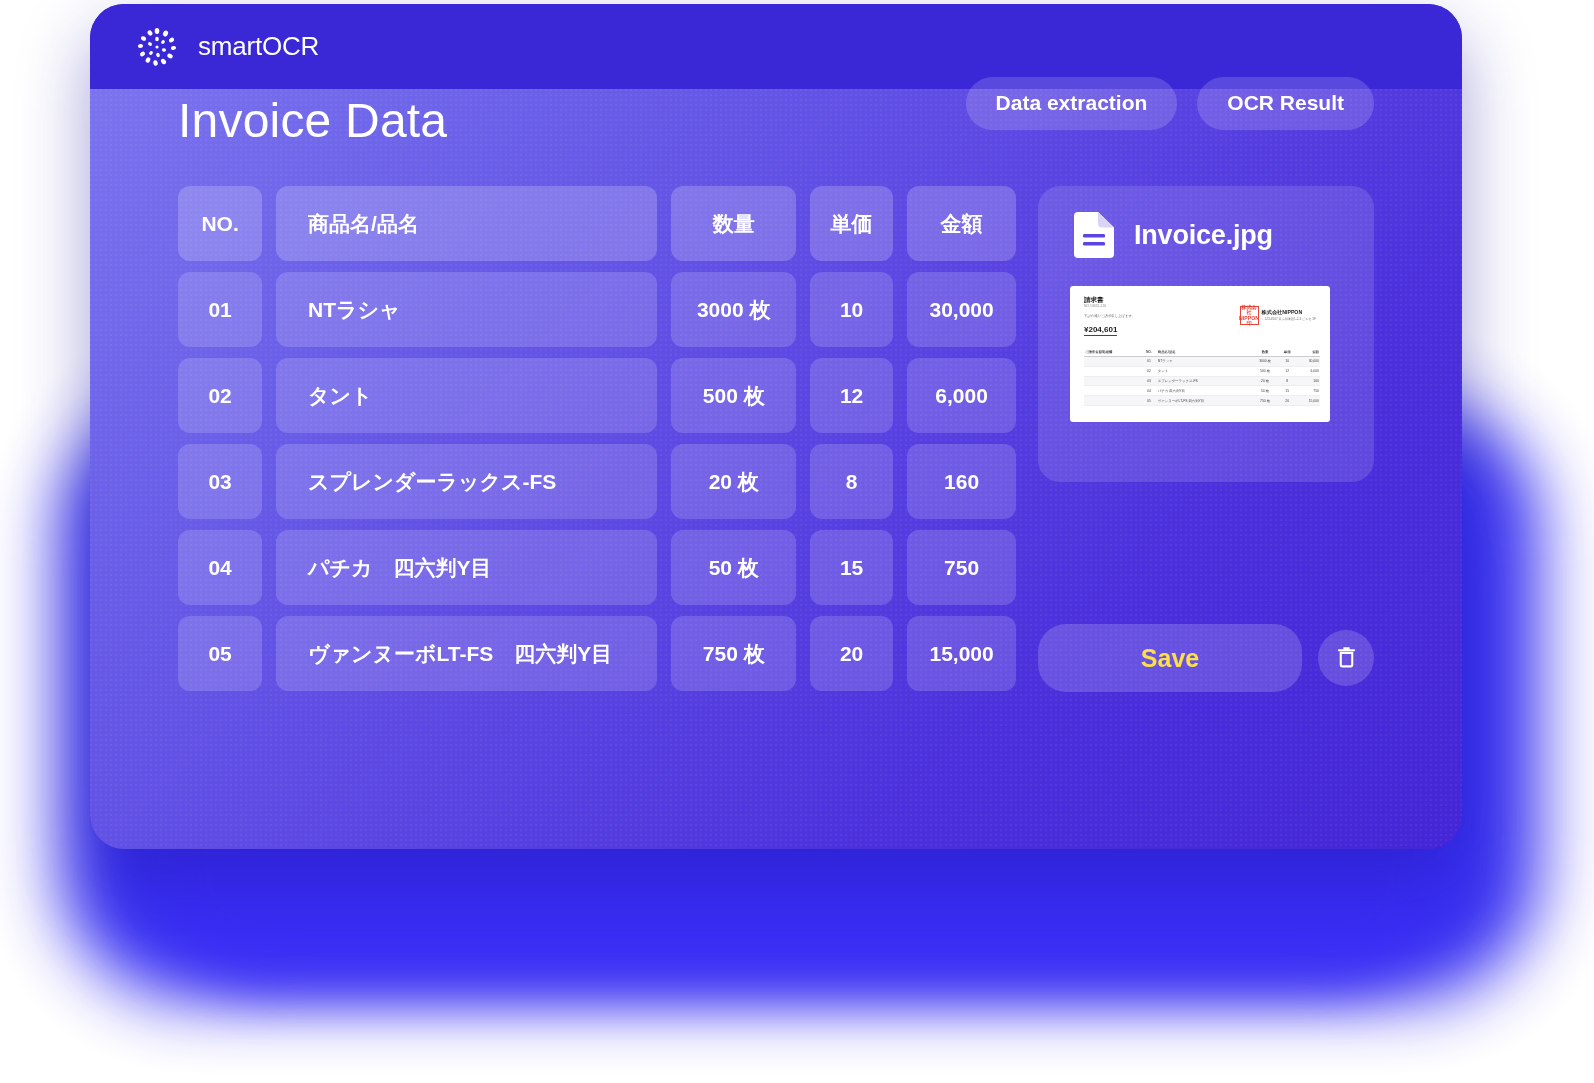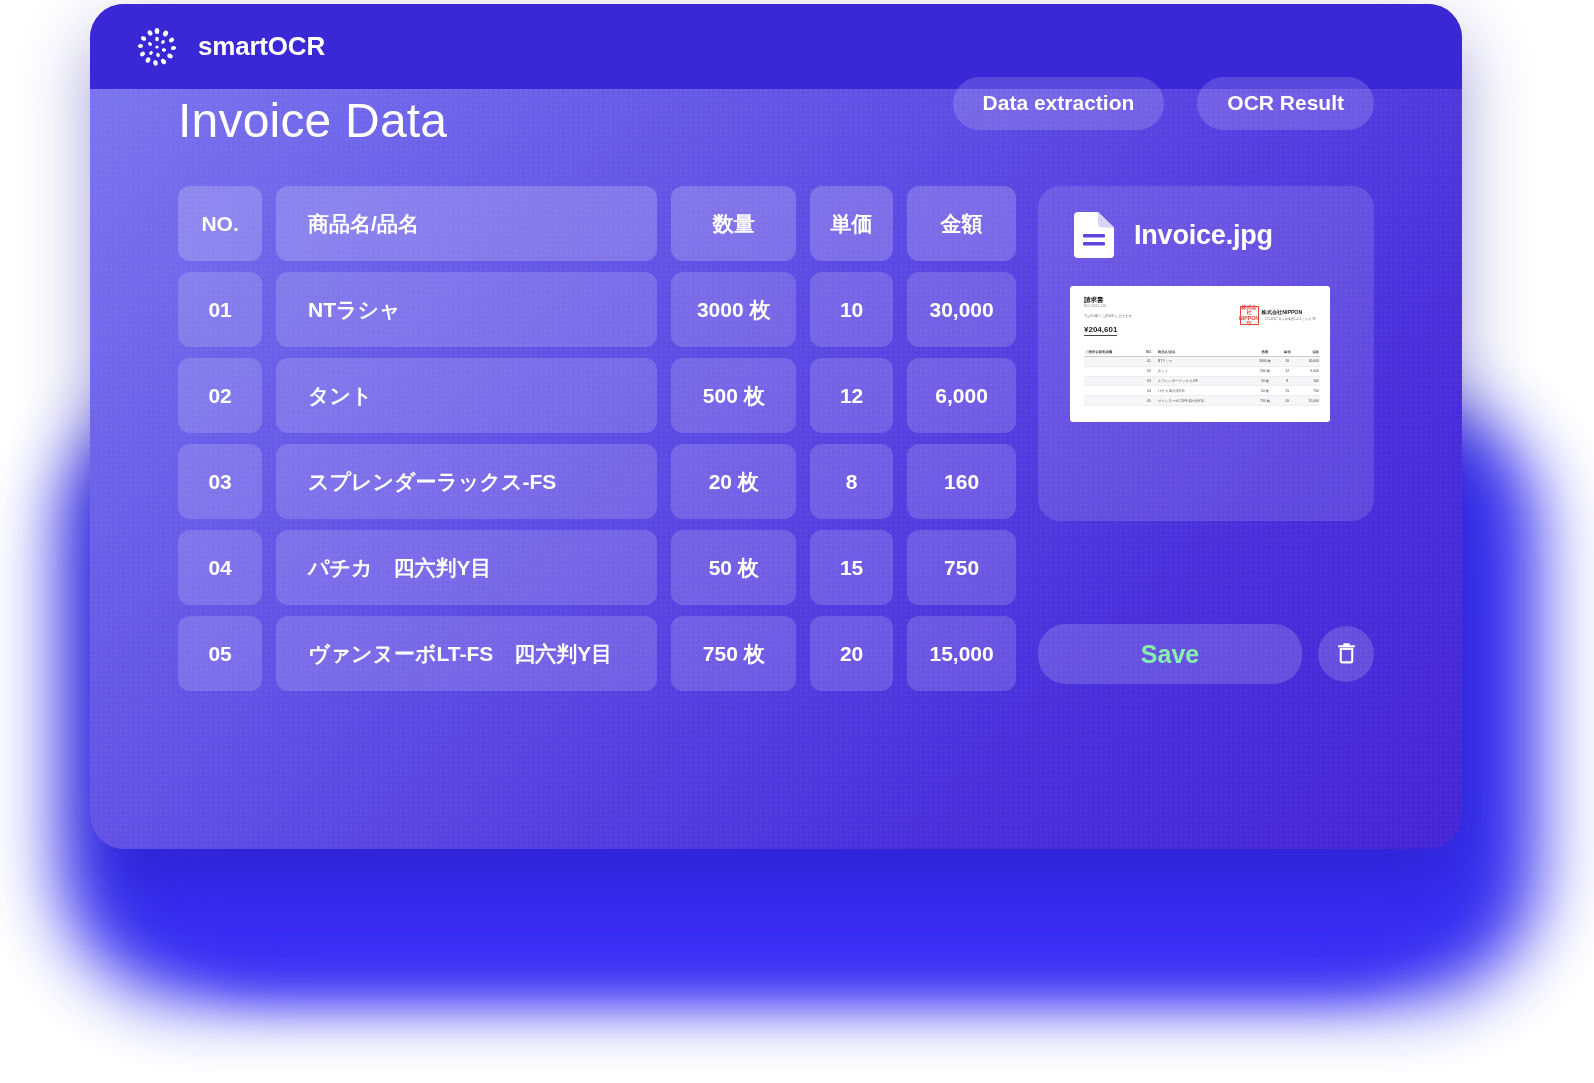--- a/index.html
+++ b/index.html
@@ -65,21 +65,21 @@
     box-sizing: border-box;
   }
   #brand-logo {
     width: 46px; height: 46px;
     position: relative;
     flex: 0 0 auto;
   }
   #brand-name {
     color: #ffffff;
     font-size: 26px;
-    font-weight: bold;
+    font-weight: normal;
     letter-spacing: -0.2px;
     margin-left: 18px;
   }
 
   
   #body-panel {
     position: absolute;
     left: 0;
     top: 85px;
     width: 100%;
@@ -113,21 +113,21 @@
   #page-title {
     color: #ffffff;
     font-size: 48px;
     font-weight: 300;
     letter-spacing: 0.2px;
     line-height: 1;
     margin-top: 36px;
   }
   #tab-group {
     display: flex;
-    gap: 33px;
+    gap: 20px;
     align-items: center;
   }
   .tab-pill {
     height: 53px;
     border-radius: 27px;
     background: rgba(255,255,255,0.16);
     color: #ffffff;
     font-size: 21px;
     font-weight: bold;
     display: flex;
@@ -173,21 +173,21 @@
   .c-price { width: 84px;  justify-content: center; }
   .c-amt   { width: 110px; justify-content: center; }
   .c-name.head { padding-left: 32px; }
 
   
   #file-panel {
     position: absolute;
     left: 948px;
     top: 182px;
     width: 336px;
-    height: 335px;
+    height: 296px;
     background: rgba(255,255,255,0.13);
     border-radius: 22px;
     z-index: 3;
   }
   #file-head {
     display: flex;
     align-items: center;
     padding: 26px 0 0 36px;
   }
   #file-icon { width: 40px; height: 46px; flex: 0 0 auto; }
@@ -304,24 +304,24 @@
     left: 948px;
     top: 620px;
     width: 336px;
     display: flex;
     align-items: center;
     gap: 16px;
     z-index: 3;
   }
   #save-button {
     flex: 1 1 auto;
-    height: 60px;
+    height: 68px;
     border-radius: 28px;
     background: rgba(255,255,255,0.17);
-    color: #86efac;
+    color: #fde047;
     font-size: 25px;
     font-weight: bold;
     display: flex;
     align-items: center;
     justify-content: center;
     cursor: pointer;
     border: none;
     font-family: inherit;
   }
   #delete-button {

